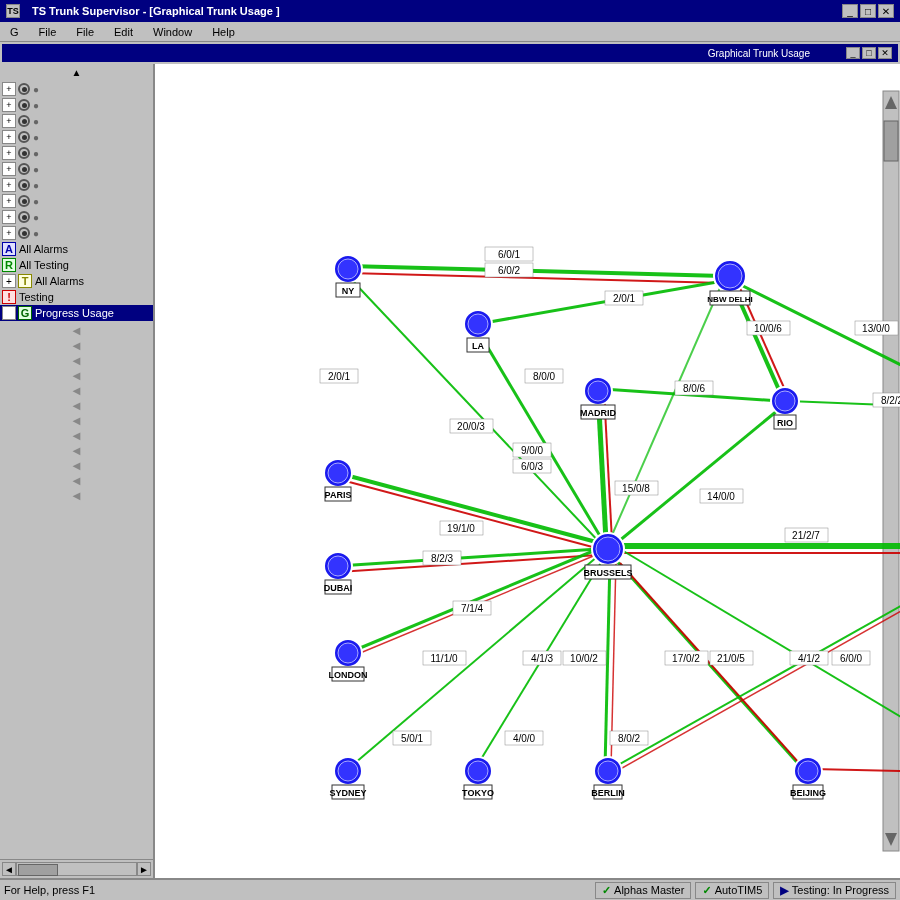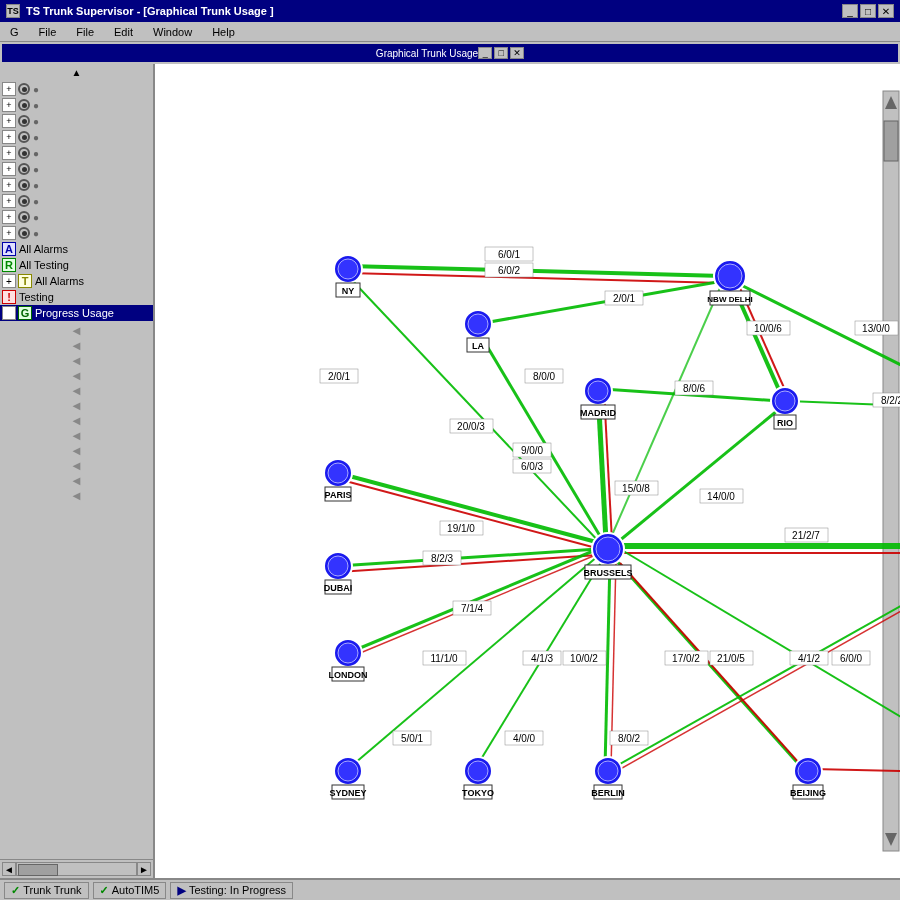--- a/index.html
+++ b/index.html
@@ -18,21 +18,21 @@
       color: white;
       padding: 3px 6px;
       display: flex;
       align-items: center;
       justify-content: space-between;
       height: 22px;
     }
     .title-bar-left {
       display: flex;
       align-items: center;
-      gap: 6px;
+      gap: 12px;
     }
     .title-icon {
       width: 14px;
       height: 14px;
       background: #c0c0c0;
       border: 1px solid #888;
       display: flex;
       align-items: center;
       justify-content: center;
       font-size: 9px;
@@ -76,23 +76,24 @@
       cursor: pointer;
     }
 
     
     .inner-title-bar {
       background: #000080;
       color: white;
       padding: 2px 6px;
       display: flex;
       align-items: center;
-      justify-content: center;
+      justify-content: flex-end;
       height: 18px;
       margin: 2px;
+      gap: 36px;
     }
     .inner-title-text {
       font-size: 10px;
     }
     .inner-title-buttons {
       display: flex;
       gap: 2px;
     }
     .inner-title-btn {
       width: 14px;
@@ -602,23 +603,24 @@
 
       <circle cx="838" cy="680" r="14" fill="#1a1aee" stroke="white" stroke-width="2"></circle>
       <circle cx="838" cy="680" r="10" fill="#3333ff" stroke="#aaaaff" stroke-width="1"></circle>
       <rect x="822" y="694" width="32" height="14" fill="white" stroke="#333" stroke-width="1"></rect>
       <text x="838" y="705" text-anchor="middle" font-size="9" font-family="Arial" fill="black" font-weight="bold">CHICAGO</text>
     </svg>
   </div>
 </div>
 
 <div class="status-bar">
+  <span class="status-help">For Help, press F1</span>
   <div class="status-item">
     <span class="status-check">✓</span>
-    <span>Trunk Trunk</span>
+    <span>Alphas Master</span>
   </div>
   <div class="status-item">
     <span class="status-check">✓</span>
     <span>AutoTIM5</span>
   </div>
   <div class="status-item">
     <span class="status-play">▶</span>
     <span>Testing: In Progress</span>
   </div>
 </div>

